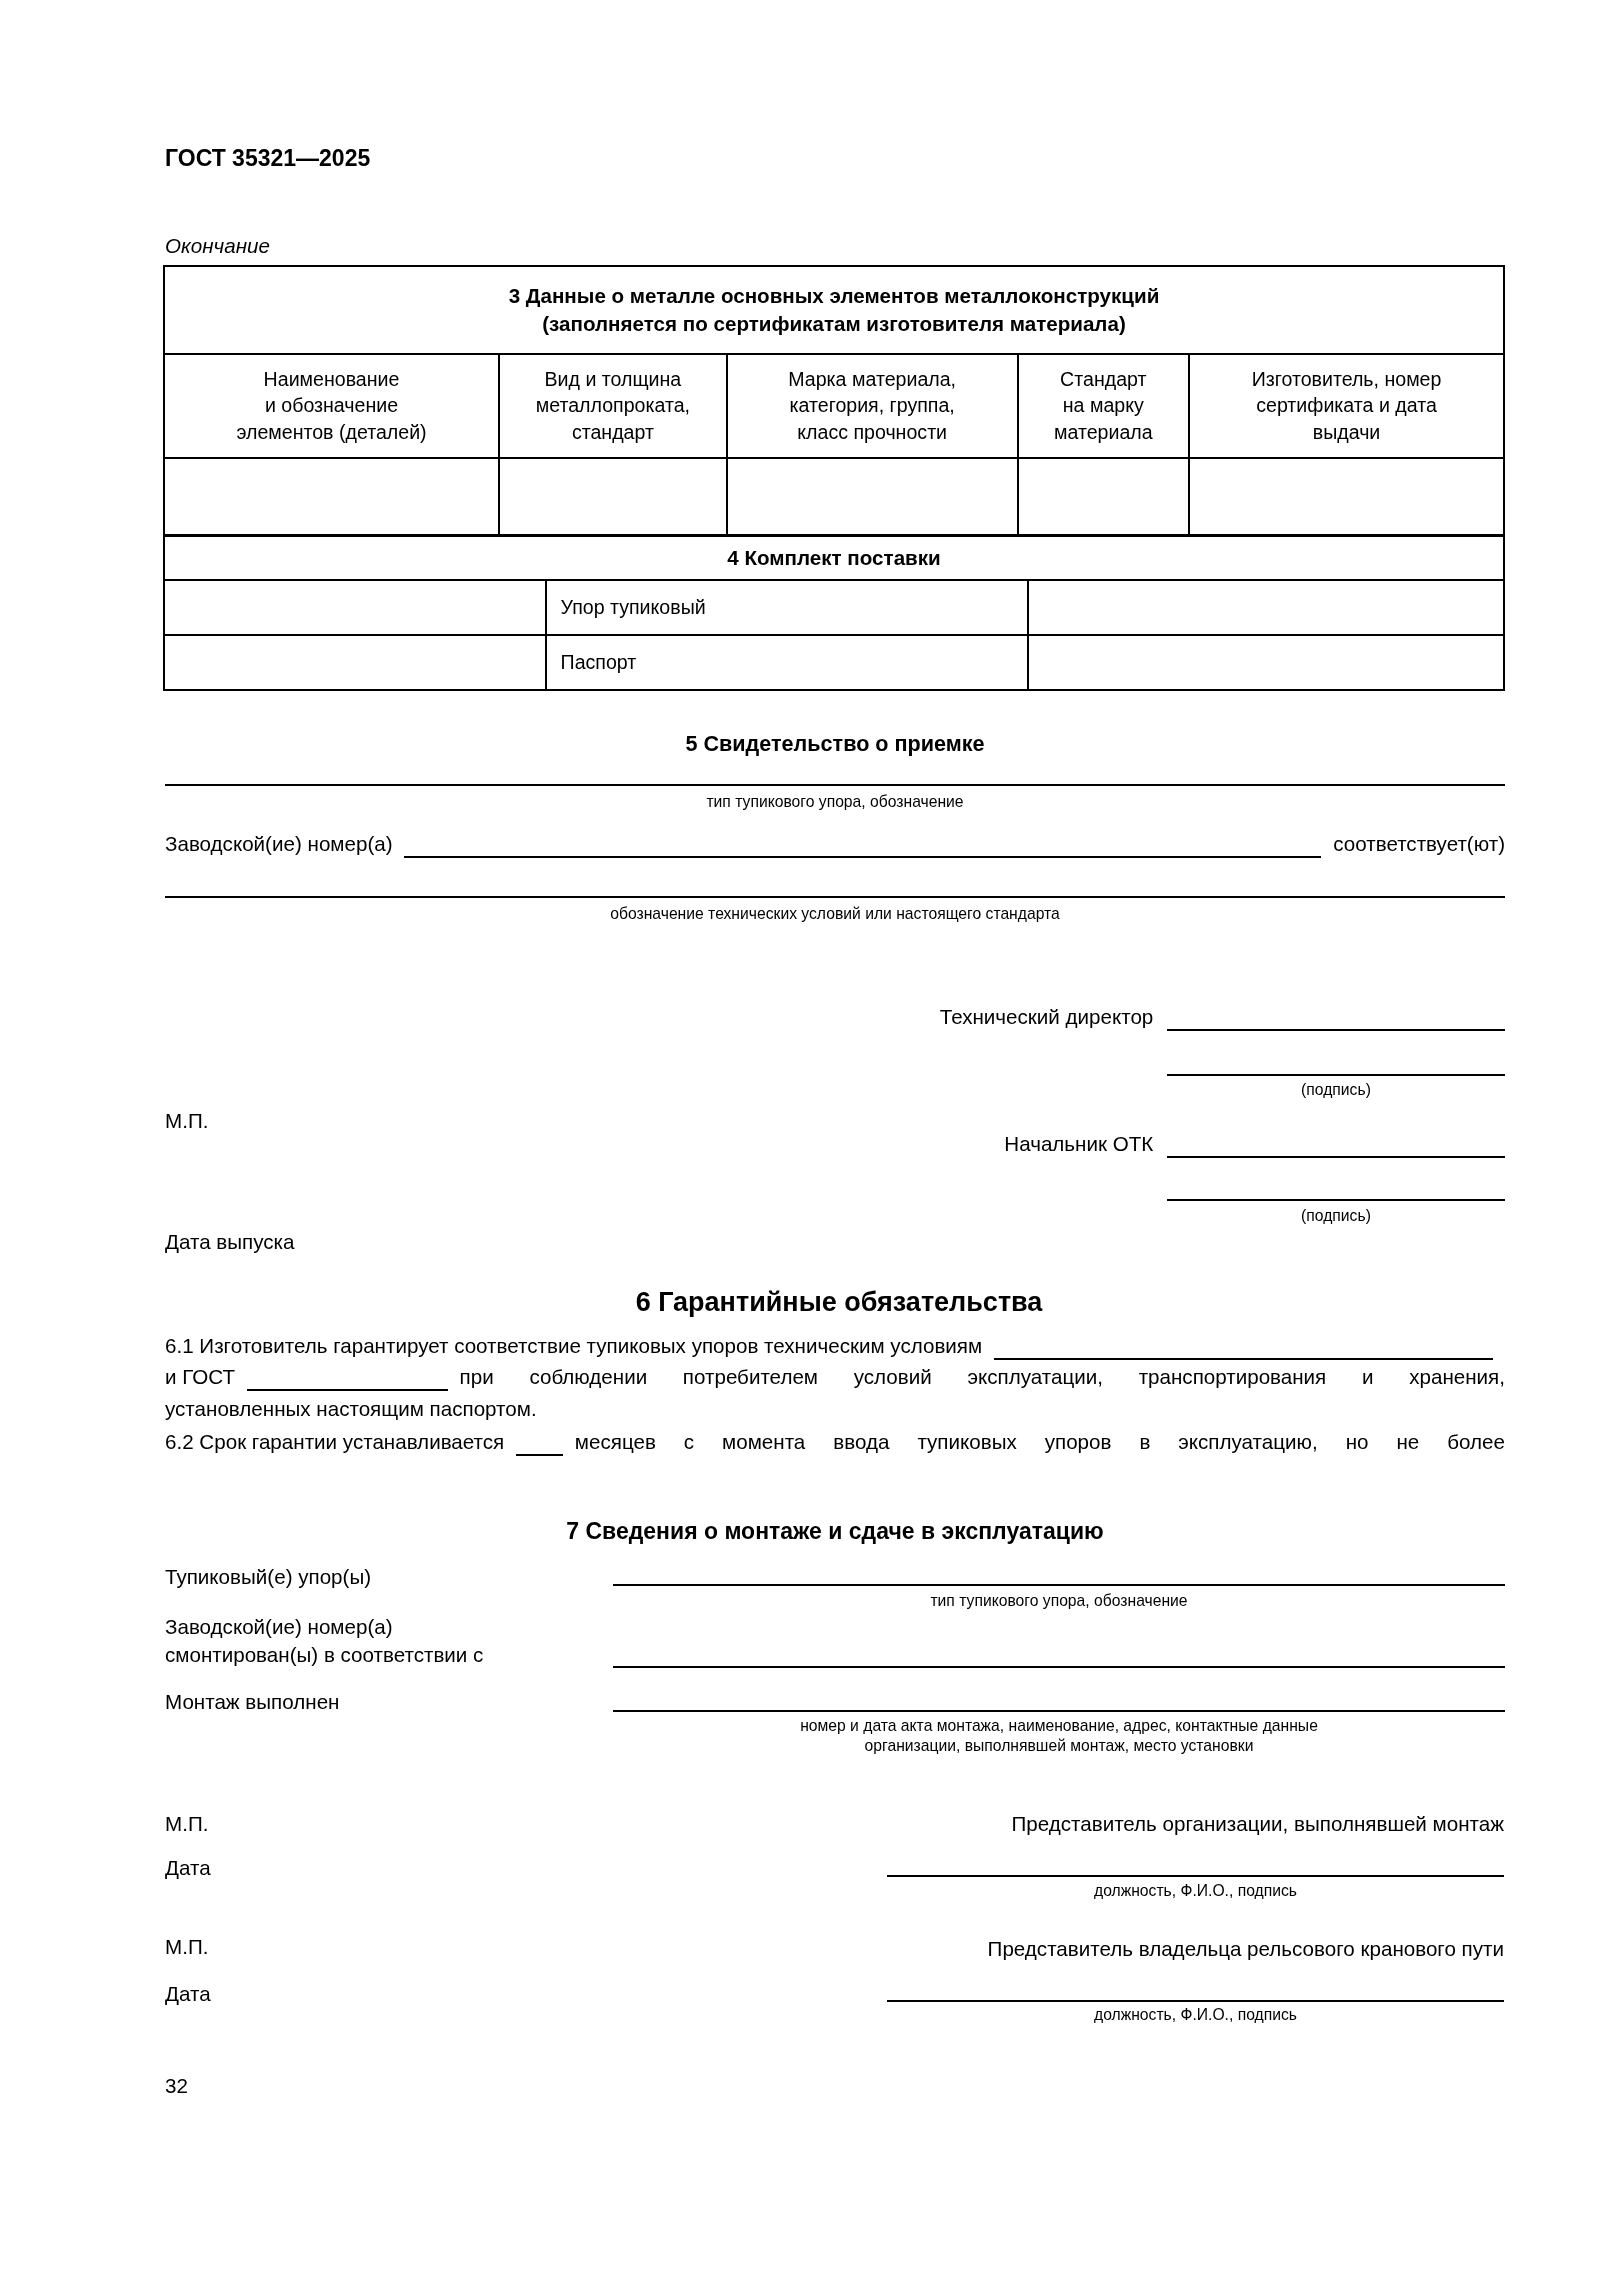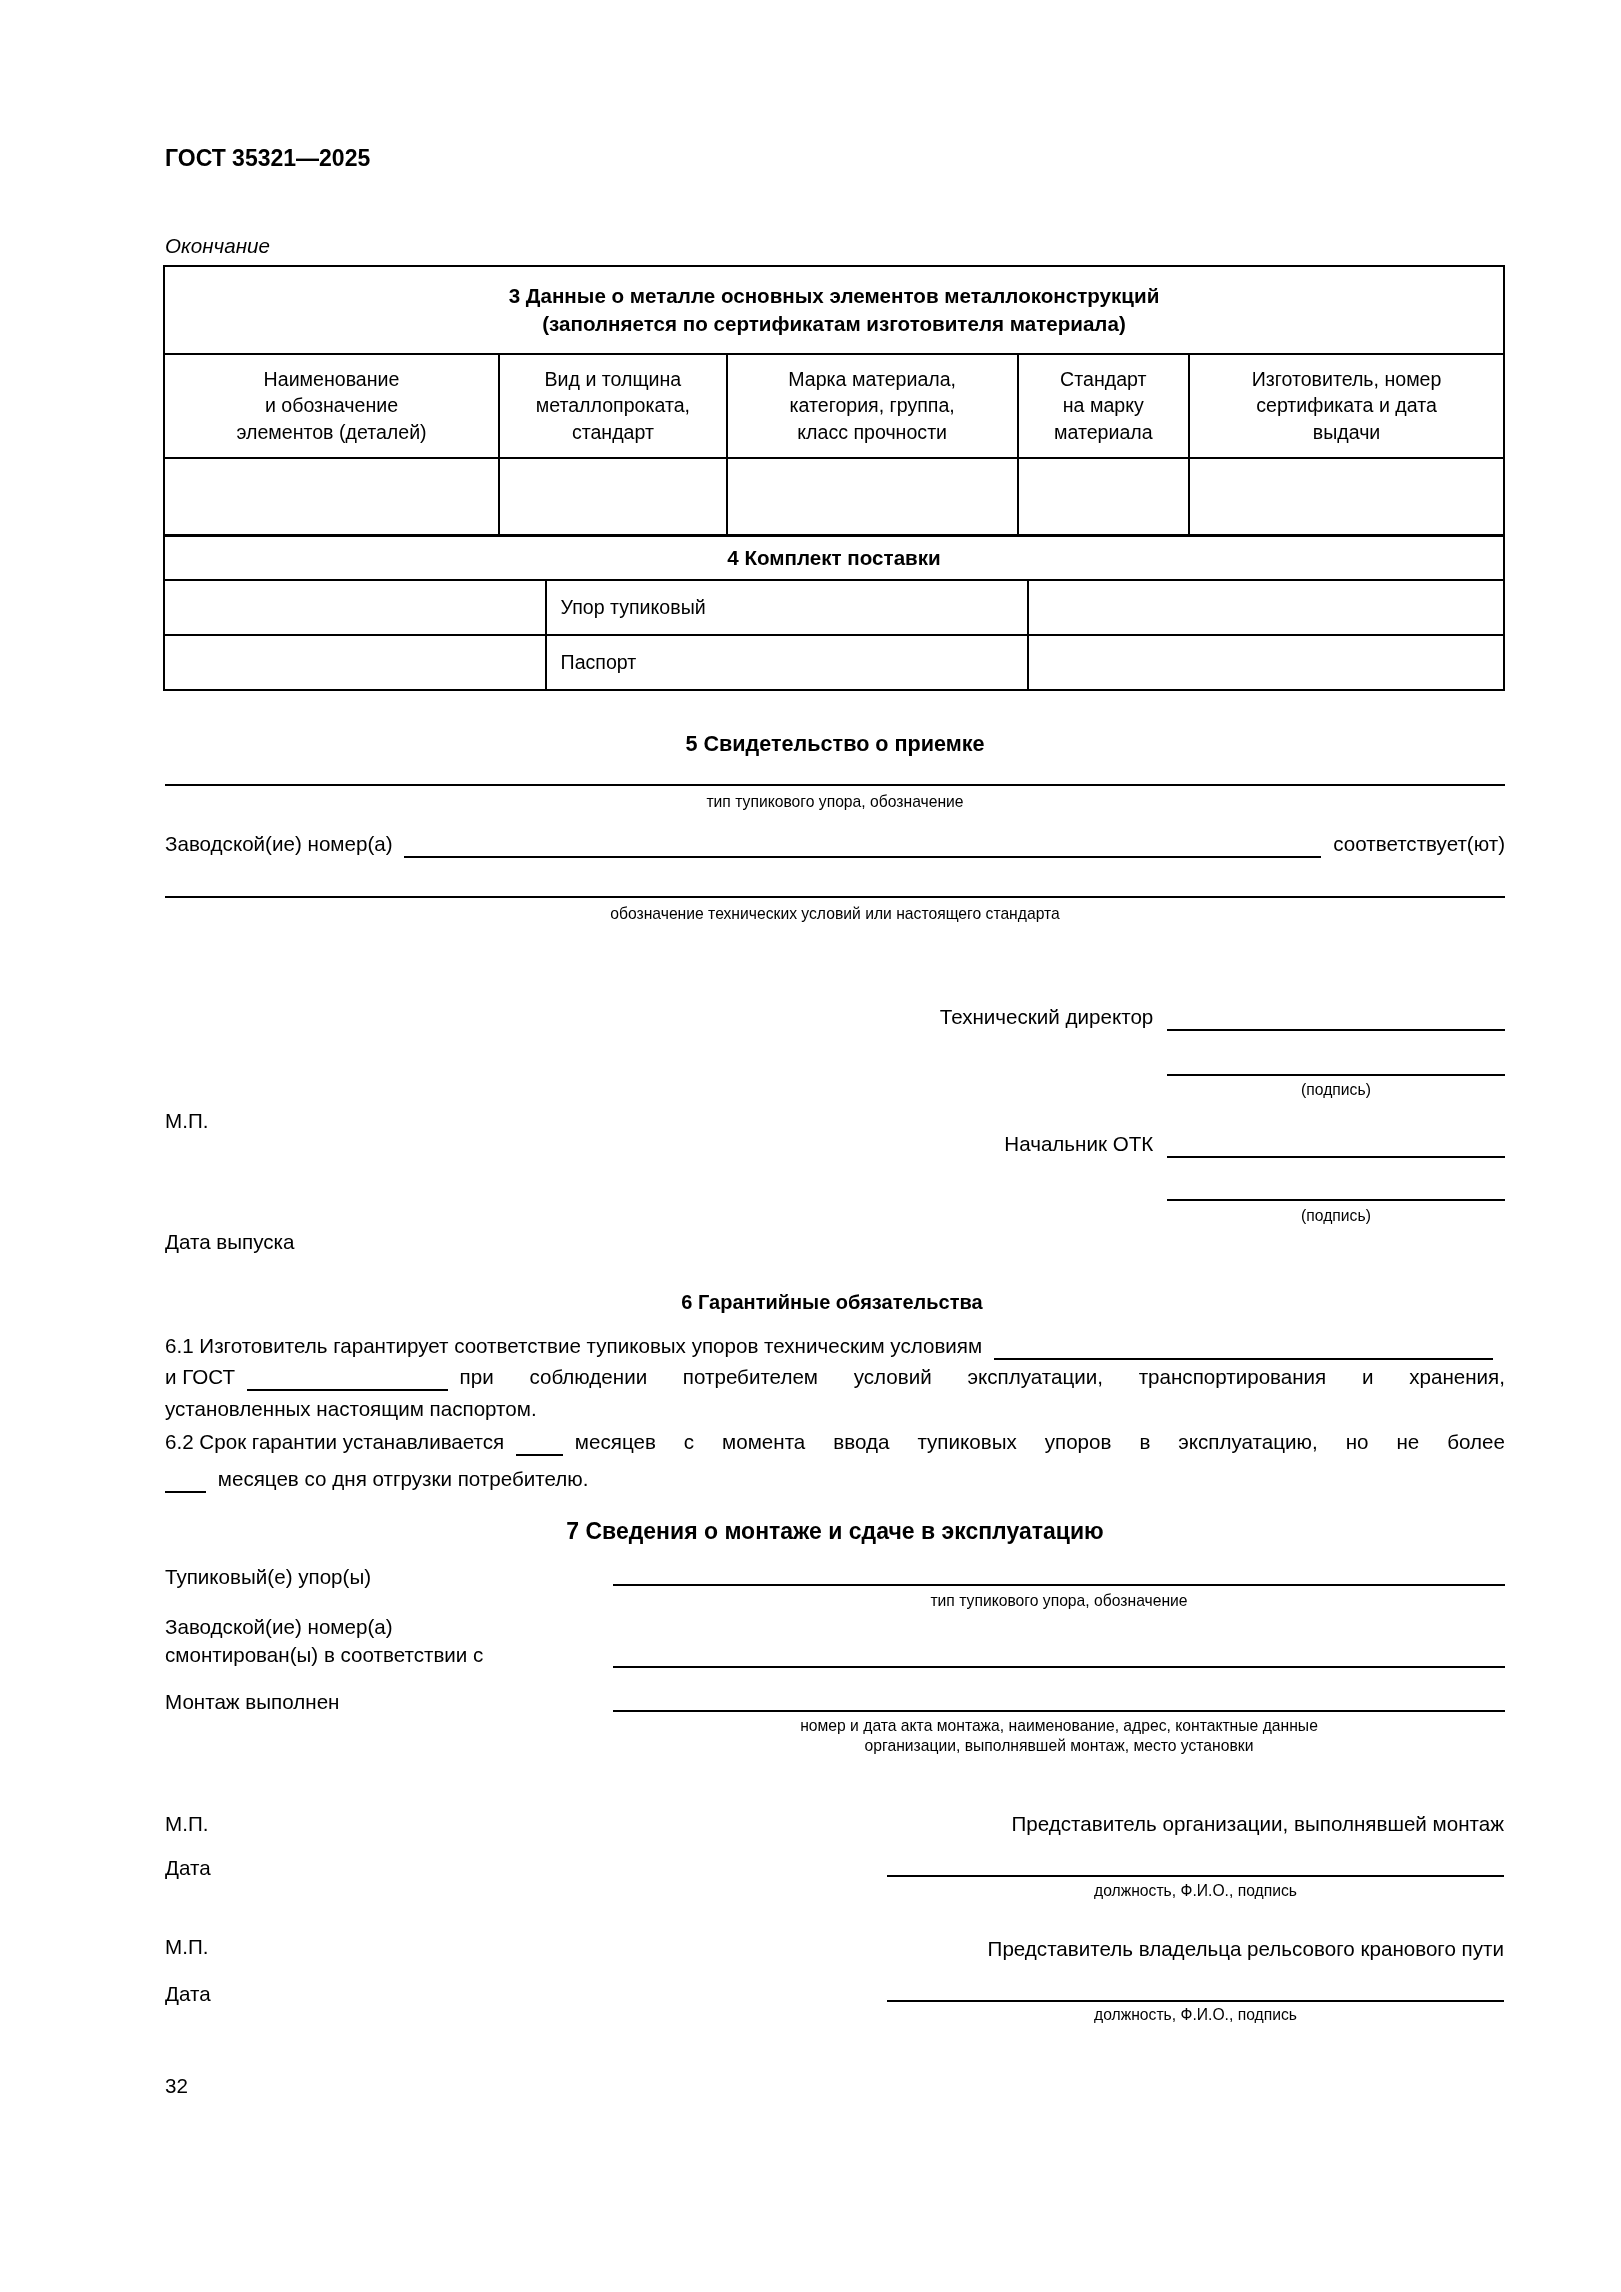--- a/index.html
+++ b/index.html
@@ -134,41 +134,37 @@
     <div class="frow" style="position:absolute;top:127px;right:0;height:29px;">
       <span style="margin-right:13.7px;">Начальник ОТК</span>
       <span class="fill" style="width:338px;"></span>
     </div>
     <div class="hr-line" style="position:absolute;top:197px;right:0;width:338px;"></div>
     <div class="caption center" style="position:absolute;top:204px;right:0;width:338px;">(подпись)</div>
 
     <div style="position:absolute;left:0;top:225px;">Дата выпуска</div>
   </div>
 
-  <div class="abs b center" style="left:162px;top:1288px;width:1340px;font-size:20px;">6 Гарантийные обязательства</div>
+  <div class="abs b center" style="left:169px;top:1288px;width:1340px;font-size:27px;">6 Гарантийные обязательства</div>
 
   <div class="abs frow" style="left:165px;top:1331px;width:1340px;height:29px;">
     <span>6.1 Изготовитель гарантирует соответствие тупиковых упоров техническим условиям</span>
     <span class="fill-flex"></span>
   </div>
   <div class="abs frow" style="left:165px;top:1362px;width:1340px;height:29px;">
     <span>и ГОСТ</span>
     <span class="fill ml" style="width:201px;"></span>
     <span class="just">при соблюдении потребителем условий эксплуатации, транспортирования и хранения,</span>
   </div>
   <div class="abs" style="left:165px;top:1394px;width:1340px;">установленных настоящим паспортом.</div>
 
   <div class="abs frow" style="left:165px;top:1427px;width:1340px;height:29px;">
     <span>6.2 Срок гарантии устанавливается</span>
     <span class="fill ml" style="width:47px;"></span>
     <span class="just">месяцев с момента ввода тупиковых упоров в эксплуатацию, но не более</span>
-  </div>
-  <div class="abs frow" style="left:165px;top:1464px;width:1340px;height:29px;">
-    <span class="fill" style="width:41px;"></span>
-    <span class="ml">месяцев со дня отгрузки потребителю.</span>
   </div>
 
   <div class="abs b center" style="left:165px;top:1517px;width:1340px;font-size:23px;">7 Сведения о монтаже и сдаче в эксплуатацию</div>
 
   <div class="abs" style="left:165px;top:1562px;">Тупиковый(е) упор(ы)</div>
   <div class="abs hr-line" style="left:613px;top:1584px;width:892px;"></div>
   <div class="abs caption center" style="left:613px;top:1591px;width:892px;">тип тупикового упора, обозначение</div>
 
   <div class="abs pre" style="left:165px;top:1613px;line-height:28px;">Заводской(ие) номер(а)
 смонтирован(ы) в соответствии с</div>

